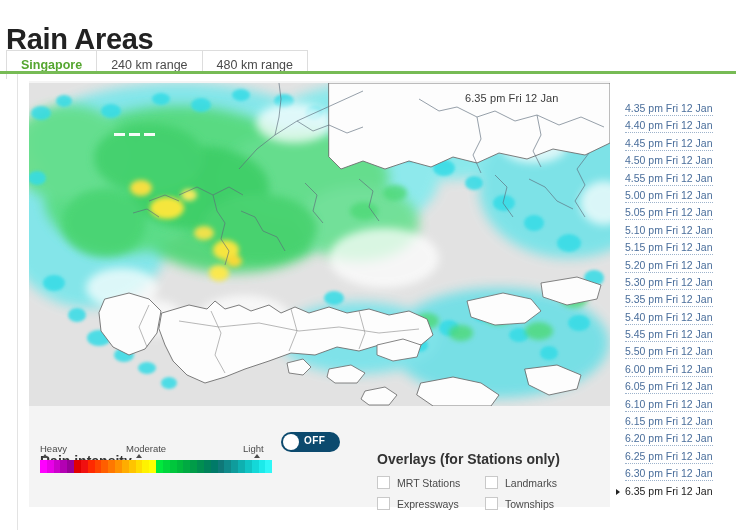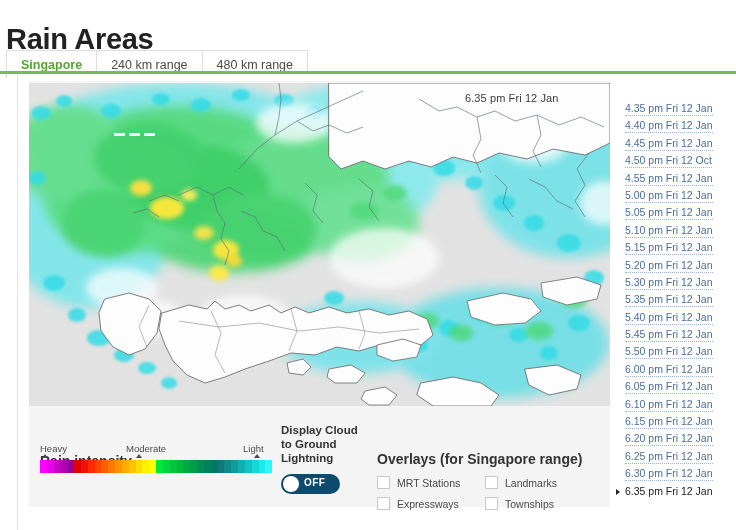--- a/index.html
+++ b/index.html
@@ -537,29 +537,28 @@
         <span style="background: rgb(16, 138, 138);"></span>
         <span style="background: rgb(15, 156, 156);"></span>
         <span style="background: rgb(14, 176, 176);"></span>
         <span style="background: rgb(16, 196, 196);"></span>
         <span style="background: rgb(20, 216, 216);"></span>
         <span style="background: rgb(28, 234, 234);"></span>
         <span style="background: rgb(47, 247, 247);"></span>
       </div>
 
     <div class="lightning-block">
-      <div class="lightning-label">Display Cloud to Ground Lightning</div>
       <div class="toggle">
         <span class="knob"></span>
         <span class="lbl">OFF</span>
       </div>
     </div>
 
     <div class="overlays-block">
-      <div class="legend-title" id="overlays-title">Overlays (for Singapore range)</div>
+      <div class="legend-title" id="overlays-title">Overlays (for Stations only)</div>
       <div class="overlay-grid">
           <div class="overlay-item">
             <span class="checkbox"></span>
             <span class="txt">MRT Stations</span>
           </div>
           <div class="overlay-item">
             <span class="checkbox"></span>
             <span class="txt">Landmarks</span>
           </div>
           <div class="overlay-item">
@@ -571,21 +570,21 @@
             <span class="txt">Townships</span>
           </div>
         </div>
     </div>
   </div>
 
   <div class="timelist">
       <div class="time-item"><span class="t">4.35 pm Fri 12 Jan</span></div>
       <div class="time-item"><span class="t">4.40 pm Fri 12 Jan</span></div>
       <div class="time-item"><span class="t">4.45 pm Fri 12 Jan</span></div>
-      <div class="time-item"><span class="t">4.50 pm Fri 12 Oct</span></div>
+      <div class="time-item"><span class="t">4.50 pm Fri 12 Jan</span></div>
       <div class="time-item"><span class="t">4.55 pm Fri 12 Jan</span></div>
       <div class="time-item"><span class="t">5.00 pm Fri 12 Jan</span></div>
       <div class="time-item"><span class="t">5.05 pm Fri 12 Jan</span></div>
       <div class="time-item"><span class="t">5.10 pm Fri 12 Jan</span></div>
       <div class="time-item"><span class="t">5.15 pm Fri 12 Jan</span></div>
       <div class="time-item"><span class="t">5.20 pm Fri 12 Jan</span></div>
       <div class="time-item"><span class="t">5.30 pm Fri 12 Jan</span></div>
       <div class="time-item"><span class="t">5.35 pm Fri 12 Jan</span></div>
       <div class="time-item"><span class="t">5.40 pm Fri 12 Jan</span></div>
       <div class="time-item"><span class="t">5.45 pm Fri 12 Jan</span></div>

